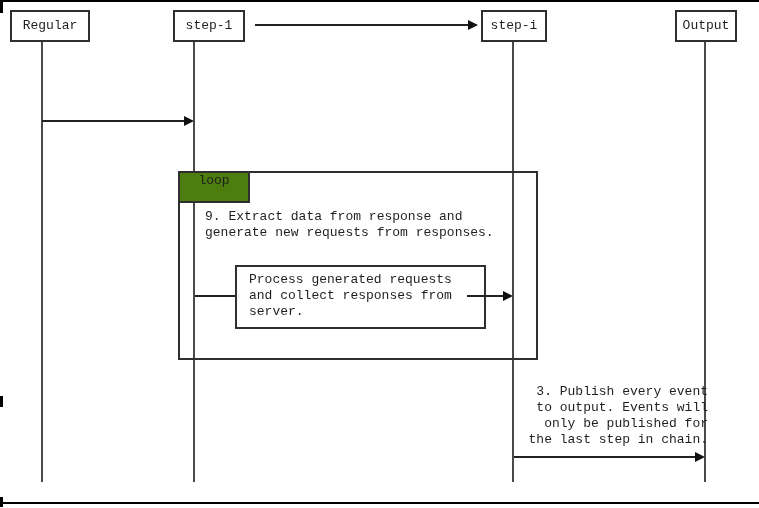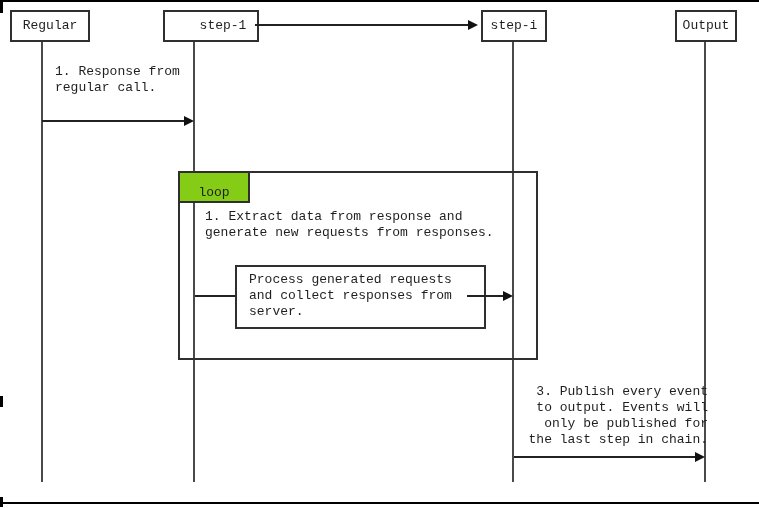--- a/index.html
+++ b/index.html
@@ -40,49 +40,47 @@
 
   <div class="edge" style="top:0;"></div>
   <div class="edge" style="top:502px;"></div>
   <div class="tick" style="top:0;height:13px;"></div>
   <div class="tick" style="top:396px;height:11px;"></div>
   <div class="tick" style="top:497px;height:10px;"></div>
 
   <div class="pbox" style="left:10px;width:76px;">
     <span>Regular</span>
   </div>
-  <div class="pbox" style="left:163px;width:68px;padding-left:24px;">
+  <div class="pbox" style="left:173px;width:68px;">
     <span>step-1</span>
   </div>
   <div class="pbox" style="left:481px;width:62px;">
     <span>step-i</span>
   </div>
   <div class="pbox" style="left:675px;width:58px;">
     <span>Output</span>
   </div>
 
   <div class="lifeline" style="left:41px;"></div>
   <div class="lifeline" style="left:193px;"></div>
   <div class="lifeline" style="left:512px;"></div>
   <div class="lifeline" style="left:704px;"></div>
 
   <div class="hline" style="left:255px;top:24px;width:214px;"></div>
   <div class="arrowhead-right" style="left:468px;top:20px;"></div>
 
-  <div class="msgtext" style="left:55px;top:64px;width:140px;">1. Response from
-regular call.</div>
   <div class="hline" style="left:42px;top:120px;width:142px;"></div>
   <div class="arrowhead-right" style="left:184px;top:116px;"></div>
 
   <div class="frame" style="left:178px;top:171px;width:356px;height:185px;"></div>
-  <div class="frame" style="left:178px;top:171px;width:68px;height:28px;display:flex;align-items:flex-end;justify-content:center;background:#84cc16;">
+  <div class="frame" style="left:178px;top:171px;width:68px;height:28px;display:flex;align-items:flex-start;justify-content:center;background:#4d7c0f;">
     <span>loop</span>
   </div>
 
-  <div class="msgtext" style="left:205px;top:209px;width:305px;">1. Extract data from response and
+  <div class="msgtext" style="left:205px;top:209px;width:305px;">9. Extract data from response and
 generate new requests from responses.</div>
 
   <div class="frame" style="left:235px;top:265px;width:228px;height:60px;background:#fff;padding-left:19px;">
     <div class="msgtext" style="left:12px;top:5px;width:210px;">Process generated requests
 and collect responses from
 server.</div>
   </div>
 
   <div class="hline" style="left:195px;top:295px;width:40px;"></div>
   <div class="hline" style="left:467px;top:295px;width:37px;"></div>

